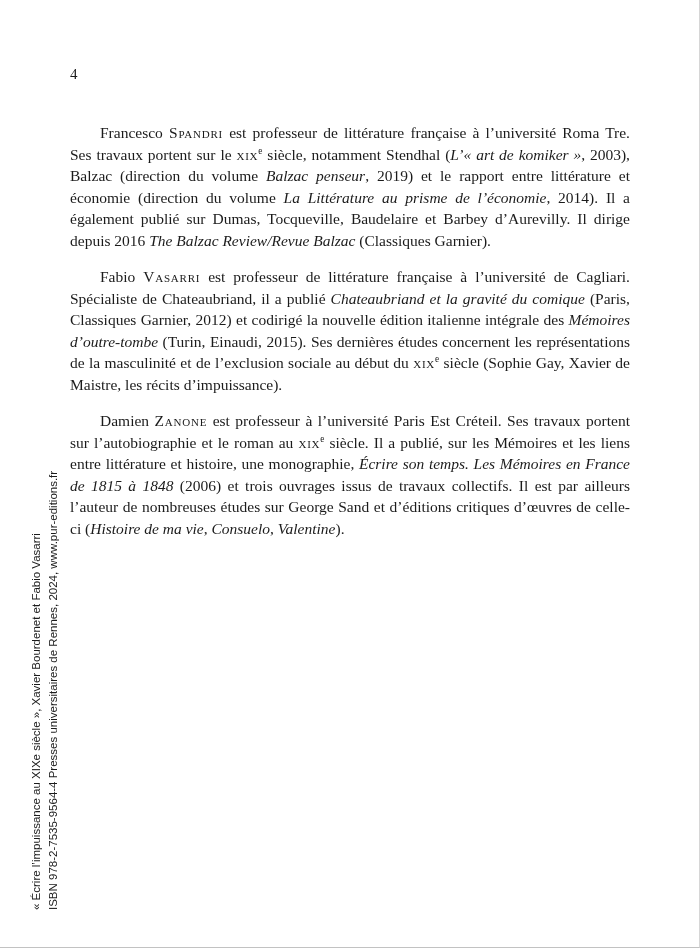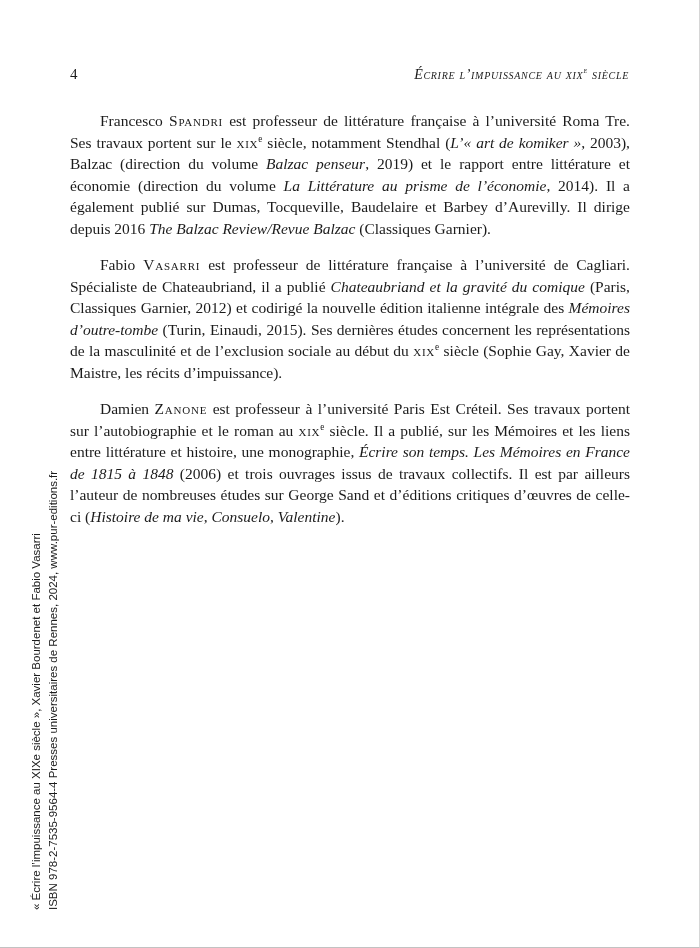--- a/index.html
+++ b/index.html
@@ -44,21 +44,21 @@
   .body-text {
     position: absolute;
     left: 70px;
     top: 110px;
     width: 560px;
     font-size: 15.5px;
     line-height: 21.5px;
     text-align: justify;
   }
   .para {
-    margin: 0 0 15px 0;
+    margin: 12px 0 15px 0;
     text-indent: 30px;
   }
   .run { font-style: inherit; }
   .r-italic { font-style: italic; }
   .r-smallcaps { font-variant: small-caps; letter-spacing: 0.05em; }
   .r-superscript { vertical-align: super; font-size: 0.6em; line-height: 0; }
   .spine-credits {
     position: absolute;
     left: 28px;
     top: 910px;
@@ -73,21 +73,20 @@
   }
   .spine-line { display: block; }
 </style>
 </head>
 <body>
 
 <div class="page">
 
   <div class="page-header">
     <span class="page-number">4</span>
-    <span class="running-title"><span class="run">Écrire l’impuissance au xix</span><span class="run r-superscript">e</span><span class="run"> siècle</span></span>
   </div>
 
   <div class="body-text">
     <p class="para"><span class="run">Francesco </span><span class="run r-smallcaps">Spandri</span><span class="run"> est professeur de littérature française à l’université Roma Tre. Ses travaux portent sur le </span><span class="run r-smallcaps">xix</span><span class="run r-superscript">e</span><span class="run"> siècle, notamment Stendhal (</span><span class="run r-italic">L’« art de komiker »</span><span class="run">, 2003), Balzac (direction du volume </span><span class="run r-italic">Balzac penseur</span><span class="run">, 2019) et le rapport entre littérature et économie (direction du volume </span><span class="run r-italic">La Littérature au prisme de l’économie</span><span class="run">, 2014). Il a également publié sur Dumas, Tocqueville, Baudelaire et Barbey d’Aurevilly. Il dirige depuis 2016 </span><span class="run r-italic">The Balzac Review/Revue Balzac</span><span class="run"> (Classiques Garnier).</span></p>
     <p class="para"><span class="run">Fabio </span><span class="run r-smallcaps">Vasarri</span><span class="run"> est professeur de littérature française à l’université de Cagliari. Spécialiste de Chateaubriand, il a publié </span><span class="run r-italic">Chateaubriand et la gravité du comique</span><span class="run"> (Paris, Classiques Garnier, 2012) et codirigé la nouvelle édition italienne intégrale des </span><span class="run r-italic">Mémoires d’outre-tombe</span><span class="run"> (Turin, Einaudi, 2015). Ses dernières études concernent les représentations de la masculinité et de l’exclusion sociale au début du </span><span class="run r-smallcaps">xix</span><span class="run r-superscript">e</span><span class="run"> siècle (Sophie Gay, Xavier de Maistre, les récits d’impuissance).</span></p>
     <p class="para"><span class="run">Damien </span><span class="run r-smallcaps">Zanone</span><span class="run"> est professeur à l’université Paris Est Créteil. Ses travaux portent sur l’autobiographie et le roman au </span><span class="run r-smallcaps">xix</span><span class="run r-superscript">e</span><span class="run"> siècle. Il a publié, sur les Mémoires et les liens entre littérature et histoire, une monographie, </span><span class="run r-italic">Écrire son temps. Les Mémoires en France de 1815 à 1848</span><span class="run"> (2006) et trois ouvrages issus de travaux collectifs. Il est par ailleurs l’auteur de nombreuses études sur George Sand et d’éditions critiques d’œuvres de celle-ci (</span><span class="run r-italic">Histoire de ma vie</span><span class="run">, </span><span class="run r-italic">Consuelo</span><span class="run">, </span><span class="run r-italic">Valentine</span><span class="run">).</span></p>
   </div>
 
   <div class="spine-credits">
     <span class="spine-line">« Écrire l’impuissance au XIXe siècle », Xavier Bourdenet et Fabio Vasarri</span>

